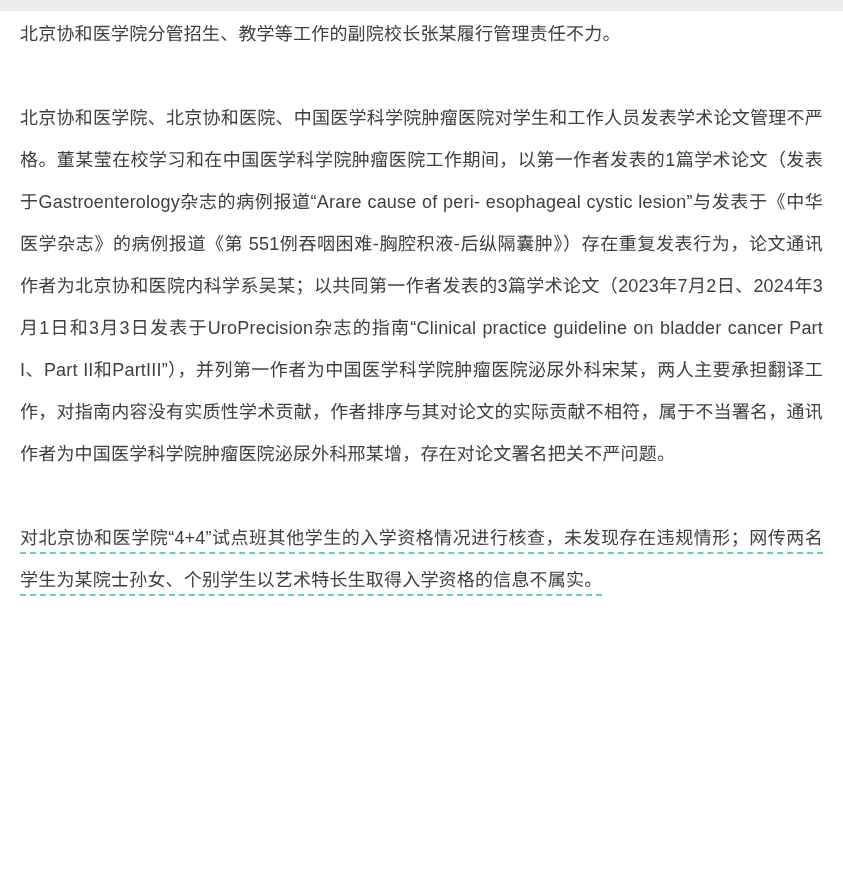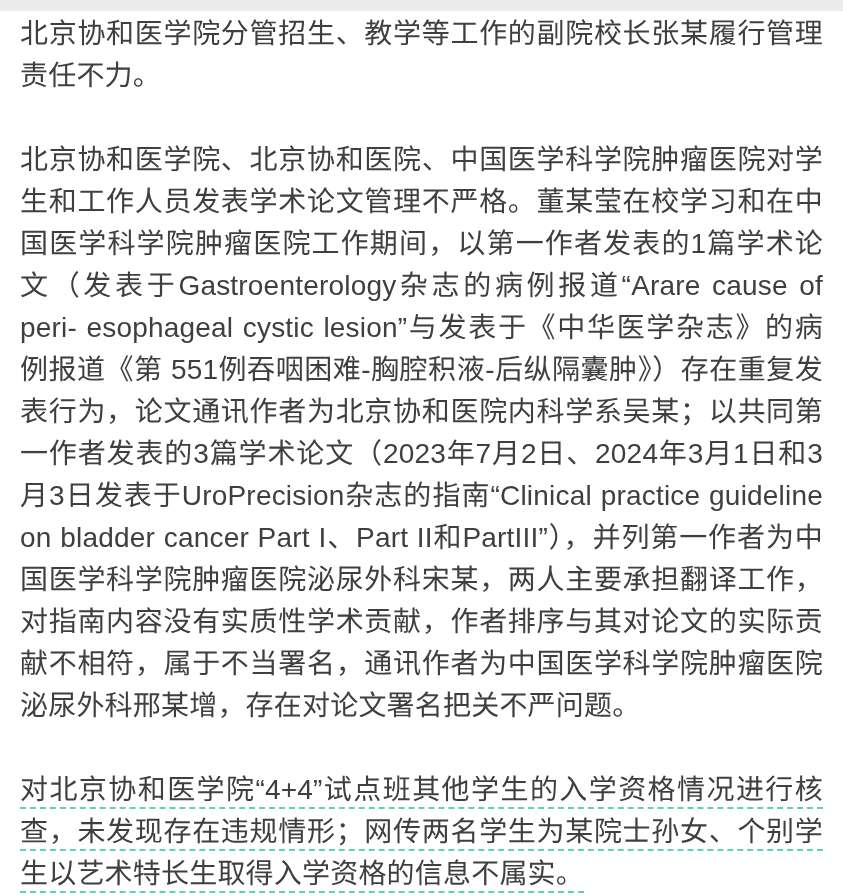--- a/index.html
+++ b/index.html
@@ -20,21 +20,21 @@
   .top-strip{
     width:100%;
     height:11px;
     background:var(--strip);
   }
   .article{
     padding:2px 20px 0 20px;
   }
   .para{
     margin:0 0 42px 0;
-    font-size:28px;
+    font-size:18px;
     line-height:42px;
     color:var(--ink);
     text-align:justify;
     text-justify:inter-ideograph;
     letter-spacing:0.2px;
     word-break:break-word;
   }
   .para:last-child{margin-bottom:0;}
   .para.underlined{
     text-decoration-line:underline;

